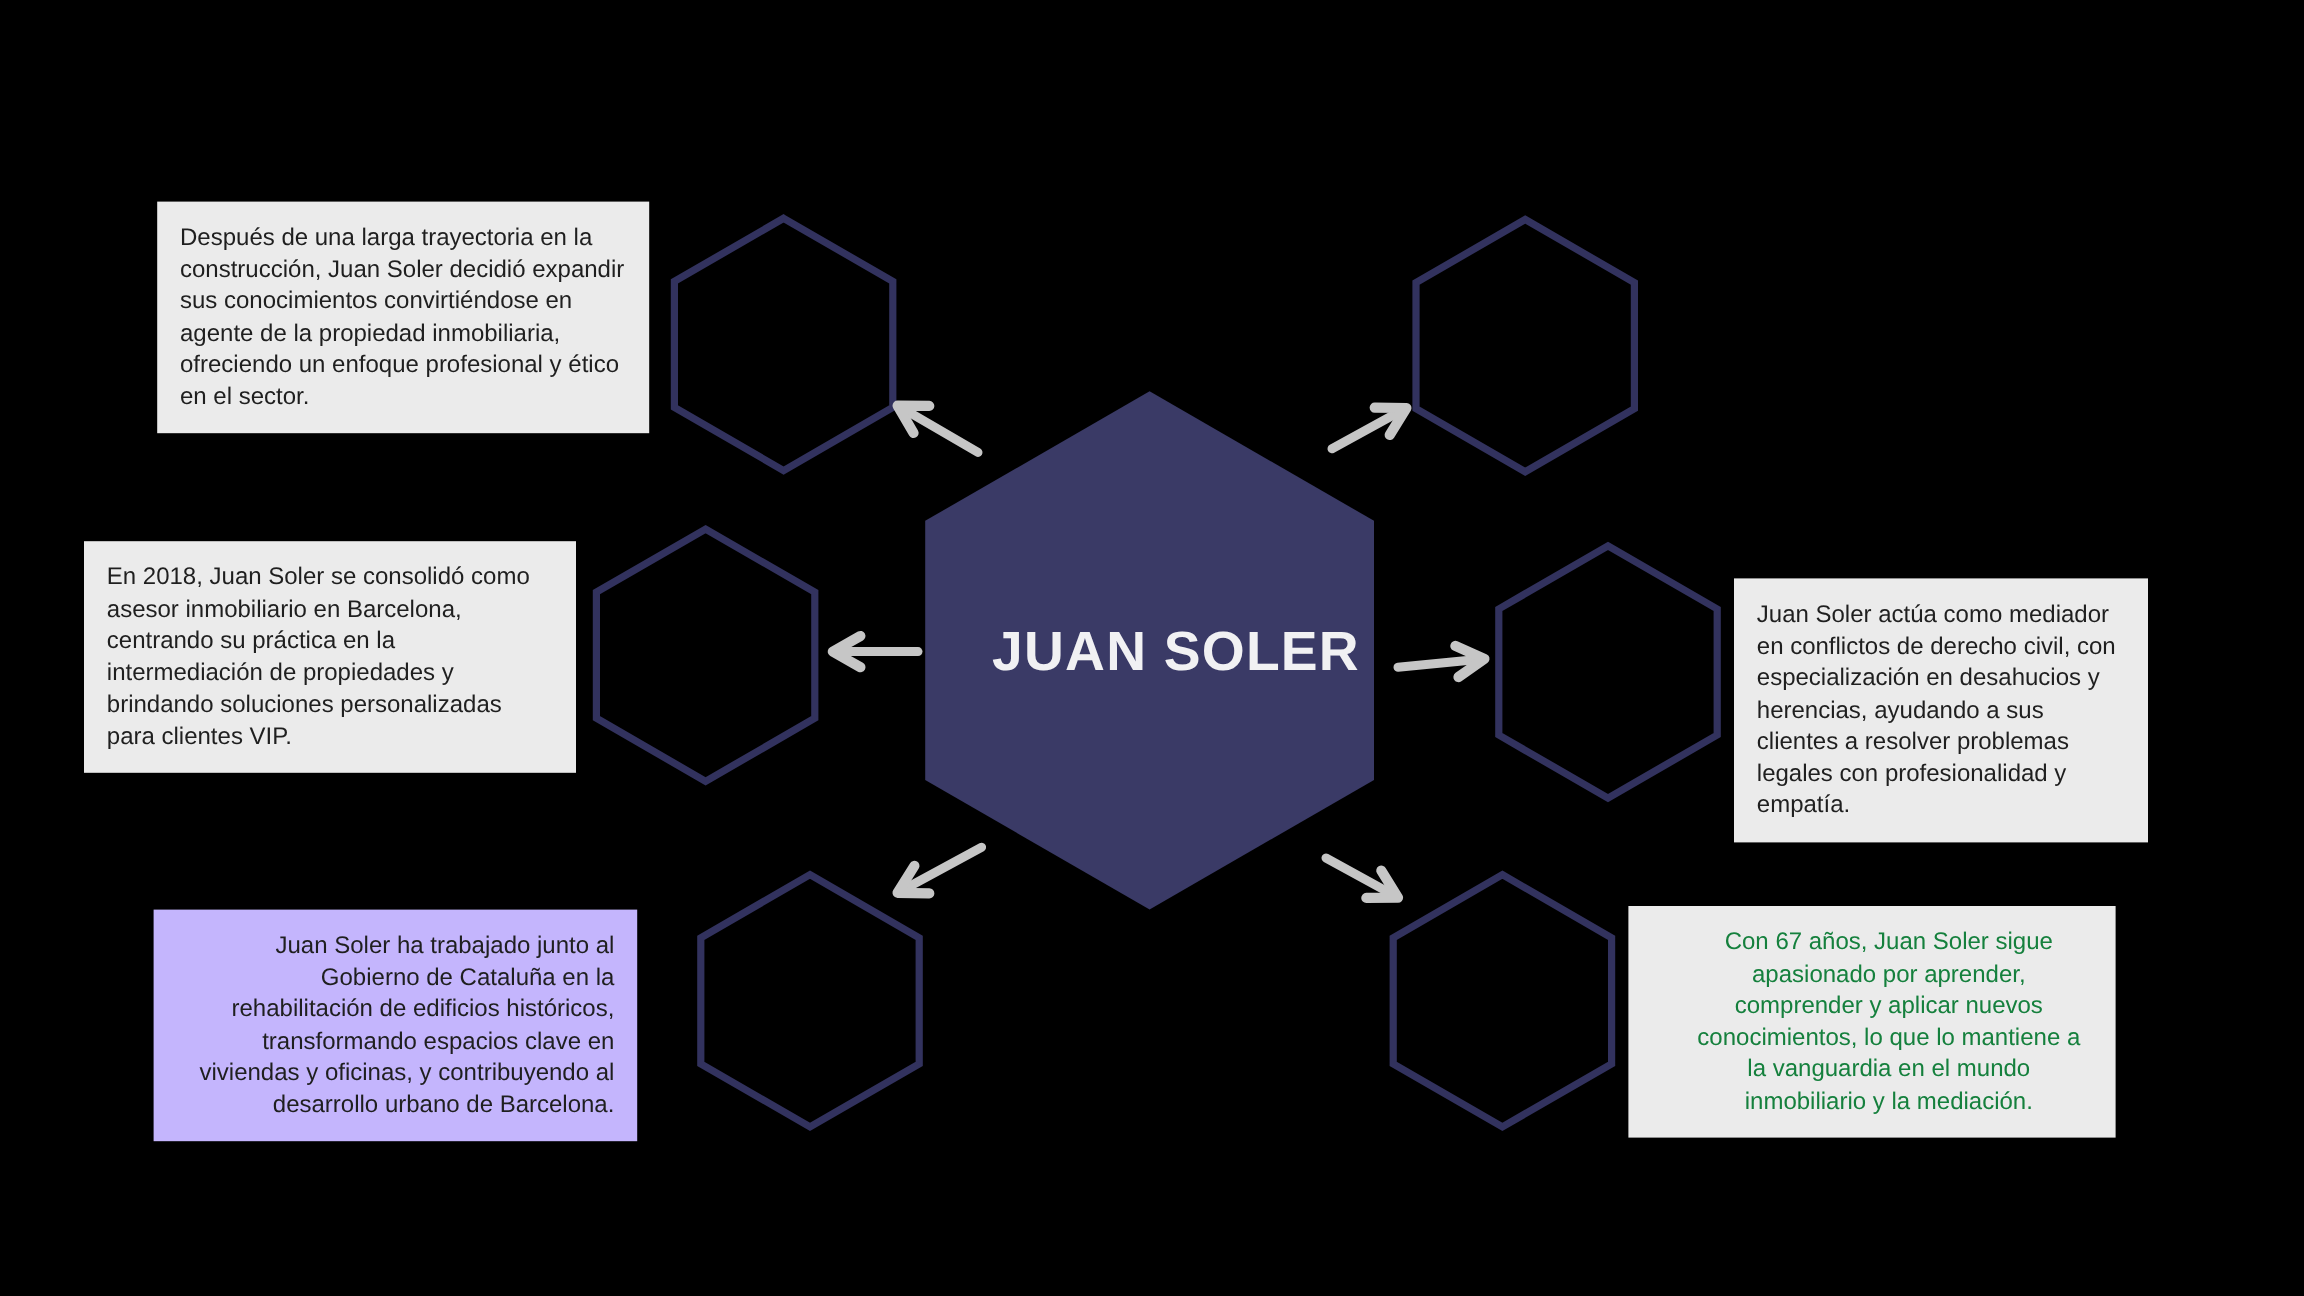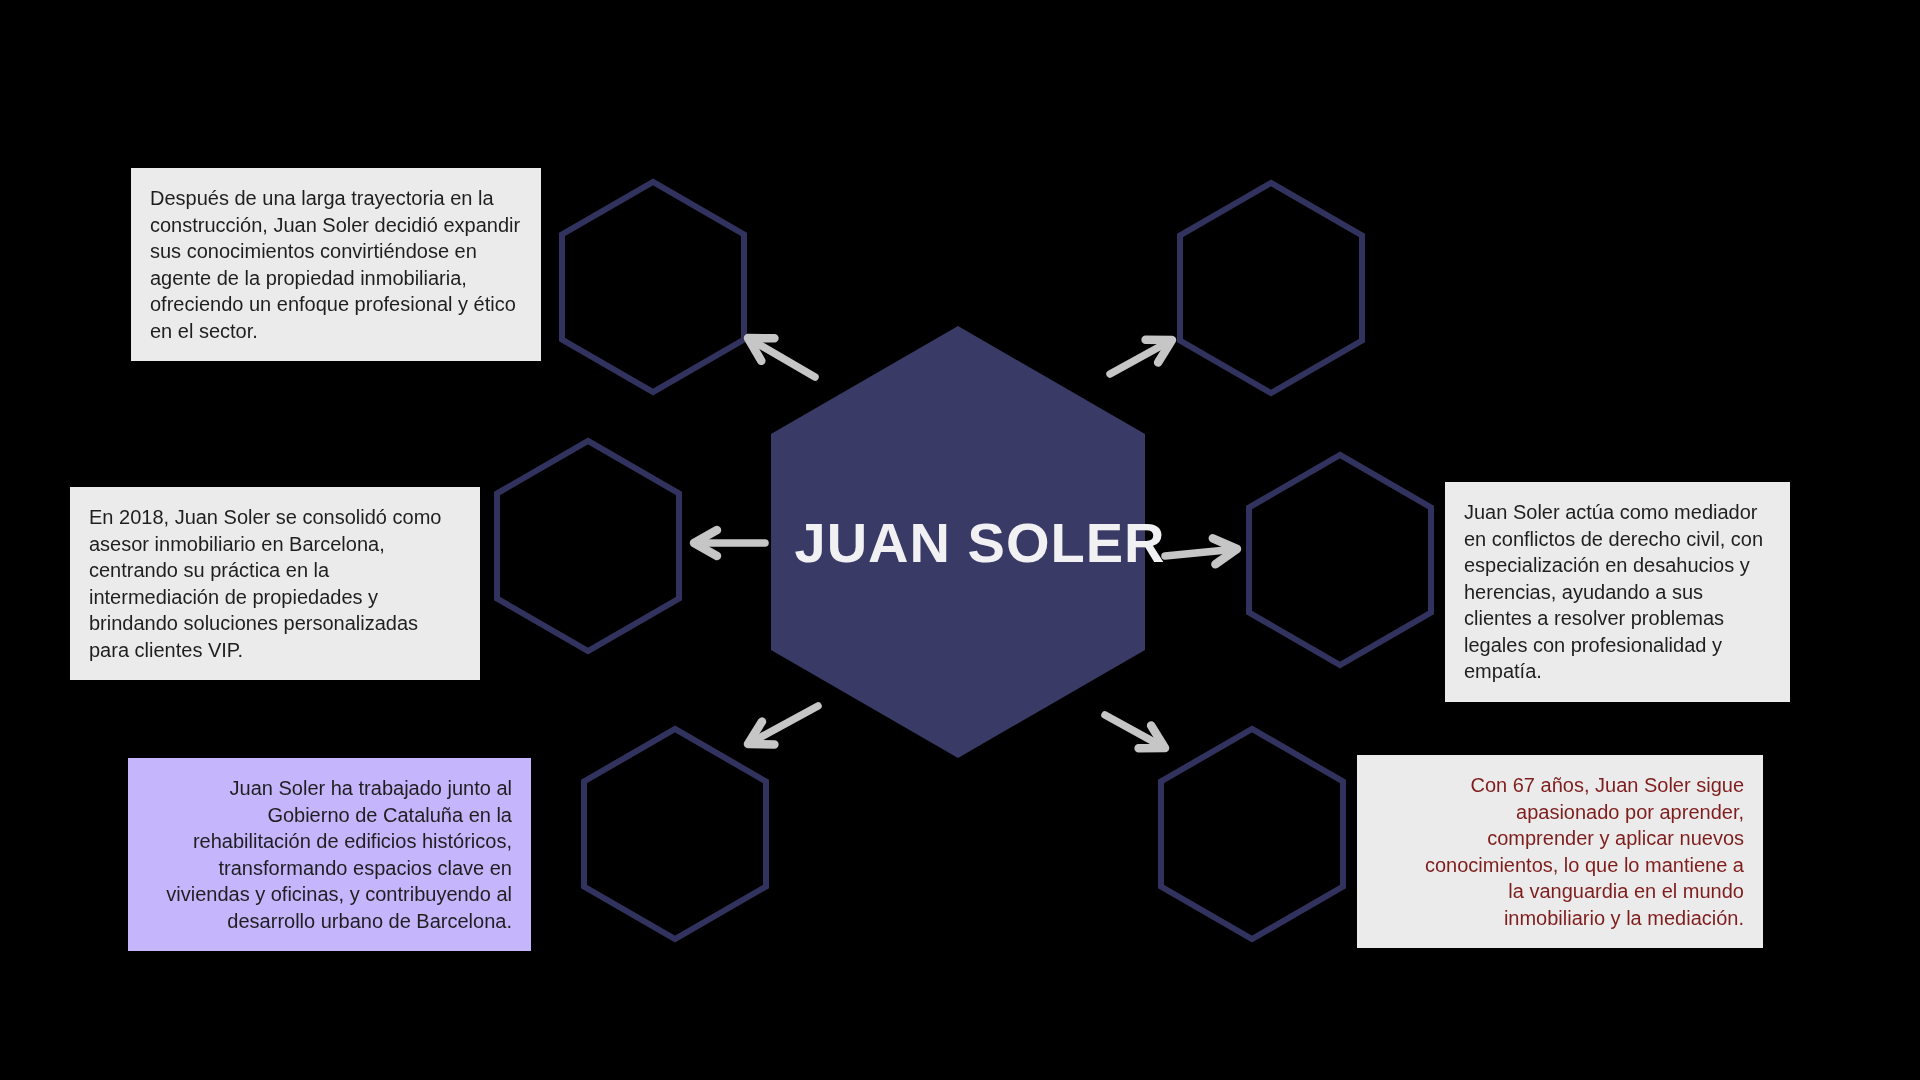--- a/index.html
+++ b/index.html
@@ -24,35 +24,35 @@
   }
   .center-title {
     position: absolute;
     left: 771px;
     top: 326px;
     width: 418px;
     height: 432px;
     display: flex;
     align-items: center;
     justify-content: center;
-    font-size: 56px;
+    font-size: 46px;
     font-weight: 700;
     letter-spacing: 1px;
     white-space: nowrap;
   }
   .note {
     position: absolute;
     box-sizing: border-box;
     padding: 17px 19px;
     font-size: 20px;
     line-height: 26.5px;
     text-align: left;
   }
   #note-0 { left: 131px;  top: 168px; width: 410px; }
-  #note-1 { left: 70px;   top: 451px; width: 410px; margin-top: 36px; }
+  #note-1 { left: 70px;   top: 451px; width: 410px; }
   #note-2 { left: 128px;  top: 758px; width: 403px; }
   #note-3 { left: 1377px; top: 181px; width: 412px; }
   #note-4 { left: 1445px; top: 482px; width: 345px; }
   #note-5 { left: 1357px; top: 755px; width: 406px; }
 </style>
 </head>
 <body style="background: rgb(0, 0, 0);">
 
 <div class="canvas" style="background: rgb(0, 0, 0);">
   <svg id="shapes" viewBox="0 0 1920 1080" xmlns="http://www.w3.org/2000/svg">
@@ -88,14 +88,14 @@
         <polyline points="1138.6,748.3 1165,748 1151.1,725.5" fill="none" stroke="#c6c6c6" stroke-width="8.5" stroke-linecap="round" stroke-linejoin="round"></polyline>
       </g>
     </svg>
 
   <div class="center-title" style="color: rgb(241, 241, 243);">JUAN SOLER</div>
 
   <div class="note" id="note-0" style="background: rgb(235, 235, 235); color: rgb(31, 31, 31); text-align: left;">Después de una larga trayectoria en la construcción, Juan Soler decidió expandir sus conocimientos convirtiéndose en agente de la propiedad inmobiliaria, ofreciendo un enfoque profesional y ético en el sector.</div>
   <div class="note" id="note-1" style="background: rgb(235, 235, 235); color: rgb(31, 31, 31); text-align: left;">En 2018, Juan Soler se consolidó como asesor inmobiliario en Barcelona, centrando su práctica en la intermediación de propiedades y brindando soluciones personalizadas para clientes VIP.</div>
   <div class="note" id="note-2" style="background: #c4b5fd; color: rgb(31, 31, 31); text-align: right;">Juan Soler ha trabajado junto al Gobierno de Cataluña en la rehabilitación de edificios históricos, transformando espacios clave en viviendas y oficinas, y contribuyendo al desarrollo urbano de Barcelona.</div>
   <div class="note" id="note-4" style="background: rgb(235, 235, 235); color: rgb(31, 31, 31); text-align: left;">Juan Soler actúa como mediador en conflictos de derecho civil, con especialización en desahucios y herencias, ayudando a sus clientes a resolver problemas legales con profesionalidad y empatía.</div>
-  <div class="note" id="note-5" style="background: rgb(235, 235, 235); color: #7f1d1d; text-align: right; padding-left: 47px;">Con 67 años, Juan Soler sigue apasionado por aprender, comprender y aplicar nuevos conocimientos, lo que lo mantiene a la vanguardia en el mundo inmobiliario y la mediación.</div>
+  <div class="note" id="note-5" style="background: rgb(235, 235, 235); color: #15803d; text-align: center; padding-left: 47px;">Con 67 años, Juan Soler sigue apasionado por aprender, comprender y aplicar nuevos conocimientos, lo que lo mantiene a la vanguardia en el mundo inmobiliario y la mediación.</div>
 </div>
 
 </body></html>

